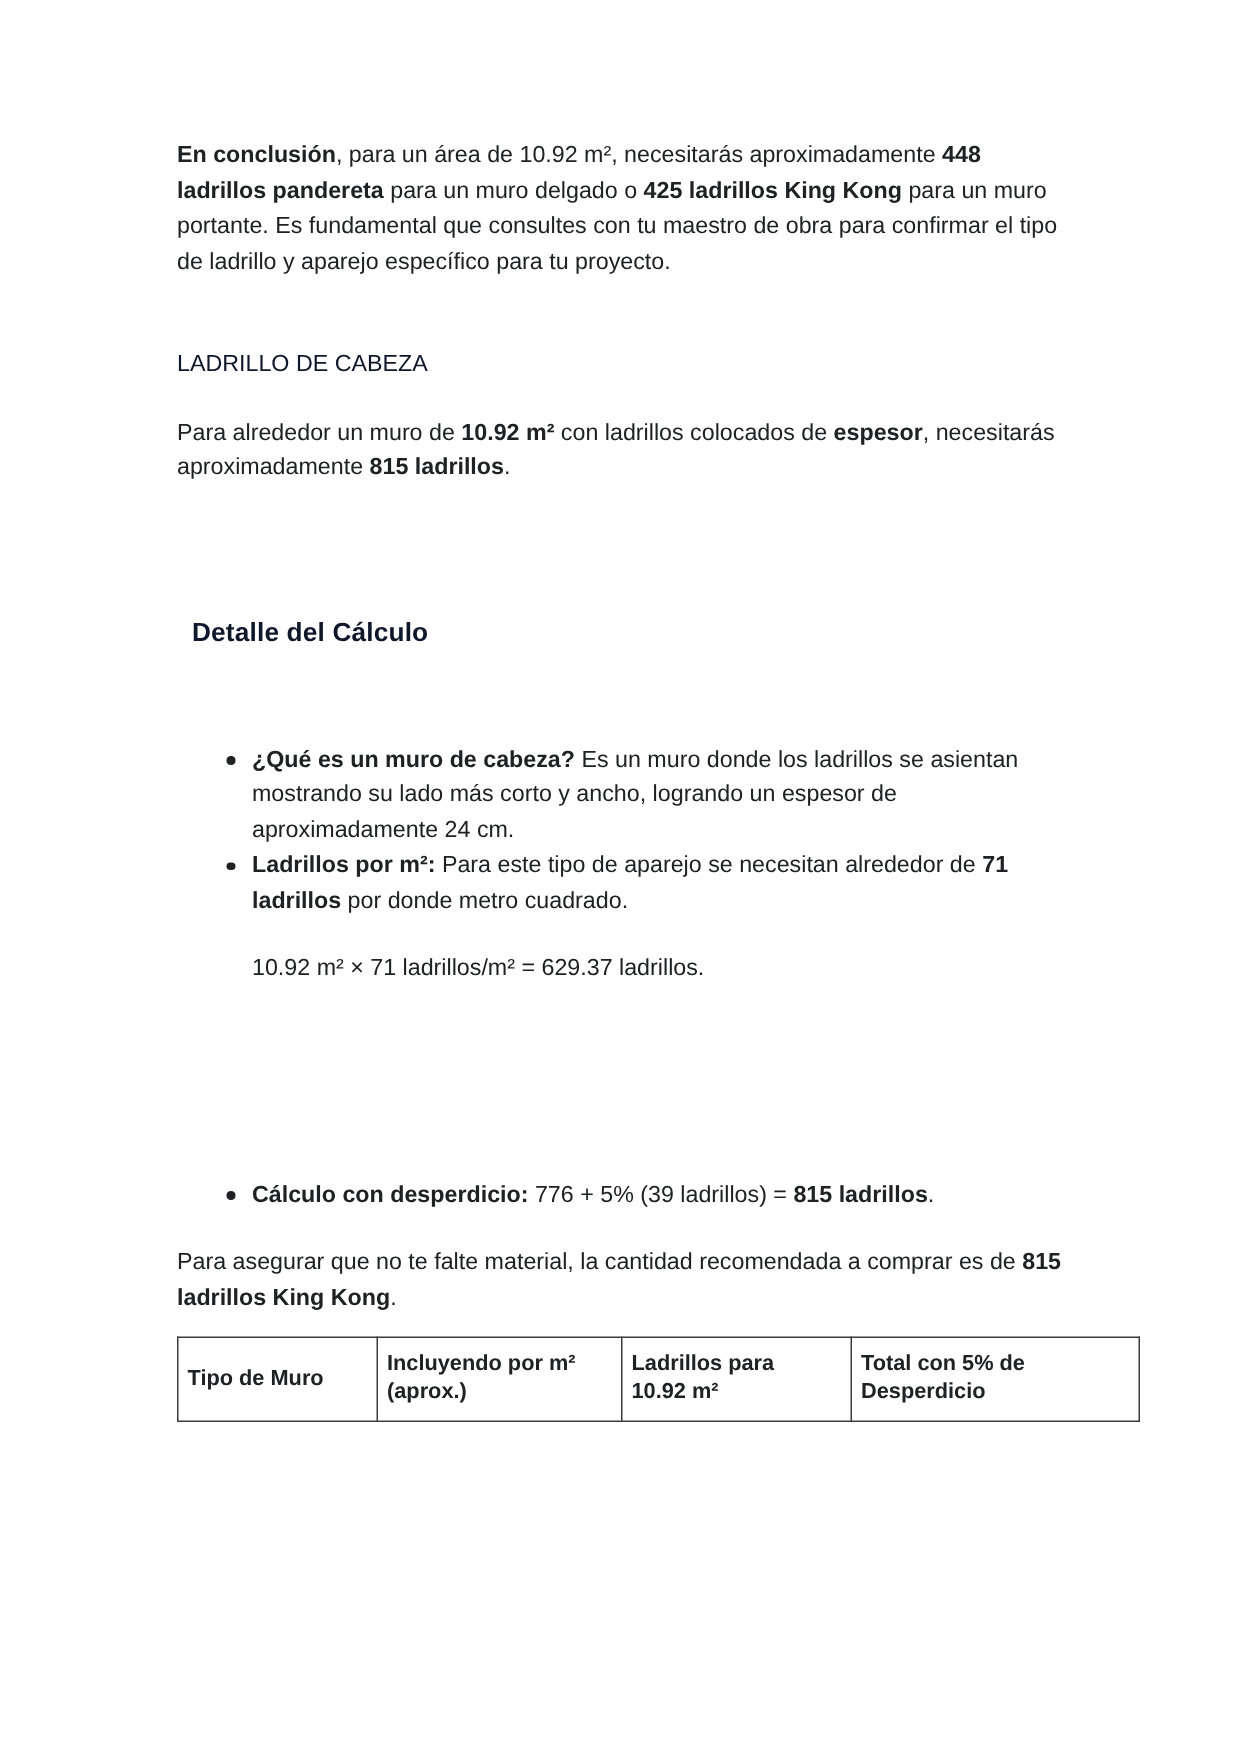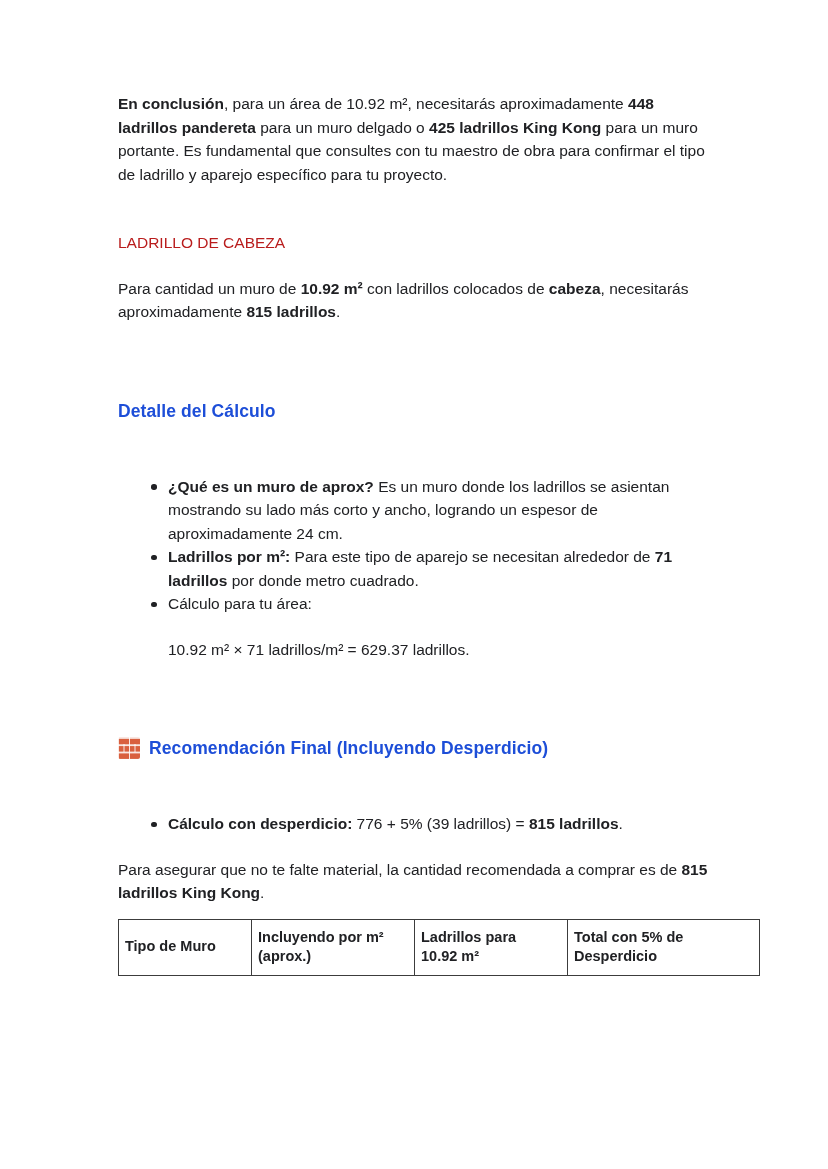--- a/index.html
+++ b/index.html
@@ -35,33 +35,33 @@
   b, strong {
     font-weight: bold;
   }
 
   
   .plain-heading {
     margin: 0;
     font-size: 15.5px;
     line-height: 23.5px;
     font-weight: normal;
-    color: #b91c1c;
+    color: #0f172a;
   }
   .spacer-lg { height: 45px; }
   .spacer-md { height: 30px; }
   .spacer-sm { height: 22px; }
   .spacer-xs { height: 14px; }
 
   h2.section-heading {
-    margin: 0;
+    margin: 10px;
     font-size: 17.5px;
     line-height: 24px;
     font-weight: bold;
-    color: #1d4ed8;
+    color: #0f172a;
     letter-spacing: 0.1px;
   }
   h2.section-heading.with-icon {
     display: flex;
     align-items: center;
     gap: 9px;
   }
 
   
   .brick-icon {
@@ -150,53 +150,48 @@
   <div class="doc">
 
     <p><b>En conclusión</b><span>, para un área de 10.92 m², necesitarás aproximadamente </span><b>448 ladrillos pandereta</b><span> para un muro delgado o </span><b>425 ladrillos King Kong</b><span> para un muro portante. Es fundamental que consultes con tu maestro de obra para confirmar el tipo de ladrillo y aparejo específico para tu proyecto.</span></p>
 
     <div class="spacer-lg"></div>
 
     <p class="plain-heading">LADRILLO DE CABEZA</p>
 
     <div class="spacer-sm"></div>
 
-    <p><span>Para cantidad un muro de </span><b>10.92 m²</b><span> con ladrillos colocados de </span><b>cabeza</b><span>, necesitarás aproximadamente </span><b>815 ladrillos</b><span>.</span></p>
+    <p><span>Para alrededor un muro de </span><b>10.92 m²</b><span> con ladrillos colocados de </span><b>espesor</b><span>, necesitarás aproximadamente </span><b>815 ladrillos</b><span>.</span></p>
 
     <div class="spacer-md"></div>
 
 
     <div class="spacer-lg"></div>
 
     <h2 class="section-heading">Detalle del Cálculo</h2>
 
     <div class="spacer-md"></div>
 
 
     <div class="spacer-sm"></div>
 
     <ul class="bullets">
-      <li><b>¿Qué es un muro de aprox?</b><span> Es un muro donde los ladrillos se asientan mostrando su lado más corto y ancho, logrando un espesor de aproximadamente 24 cm.</span></li>
+      <li><b>¿Qué es un muro de cabeza?</b><span> Es un muro donde los ladrillos se asientan mostrando su lado más corto y ancho, logrando un espesor de aproximadamente 24 cm.</span></li>
       <li><b>Ladrillos por m²:</b><span> Para este tipo de aparejo se necesitan alrededor de </span><b>71 ladrillos</b><span> por donde metro cuadrado.</span></li>
-      <li><span>Cálculo para tu área:</span></li>
     </ul>
 
     <div class="spacer-sm"></div>
 
     <p class="calc-line">10.92 m² × 71 ladrillos/m² = 629.37 ladrillos.</p>
 
     <div class="spacer-md"></div>
 
 
     <div class="spacer-lg"></div>
 
-    <h2 class="section-heading with-icon">
-      <span class="brick-icon"></span>
-      <span>Recomendación Final (Incluyendo Desperdicio)</span>
-    </h2>
 
     <div class="spacer-md"></div>
 
 
     <div class="spacer-sm"></div>
 
     <ul class="bullets">
       <li><b>Cálculo con desperdicio:</b><span> 776 + 5% (39 ladrillos) = </span><b>815 ladrillos</b><span>.</span></li>
     </ul>
 

